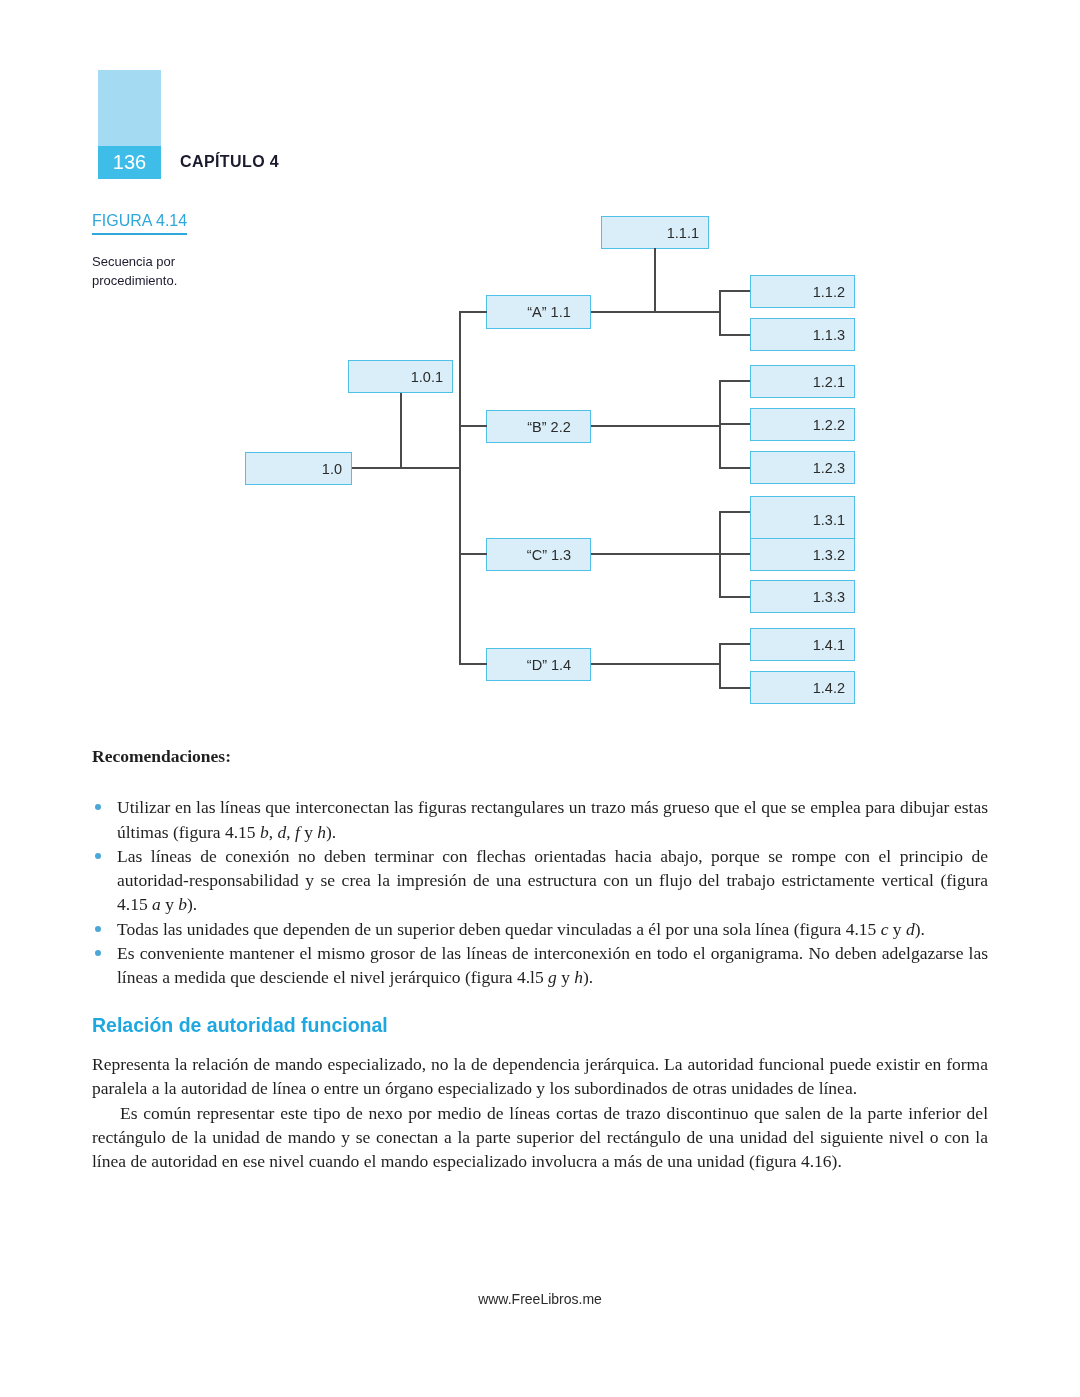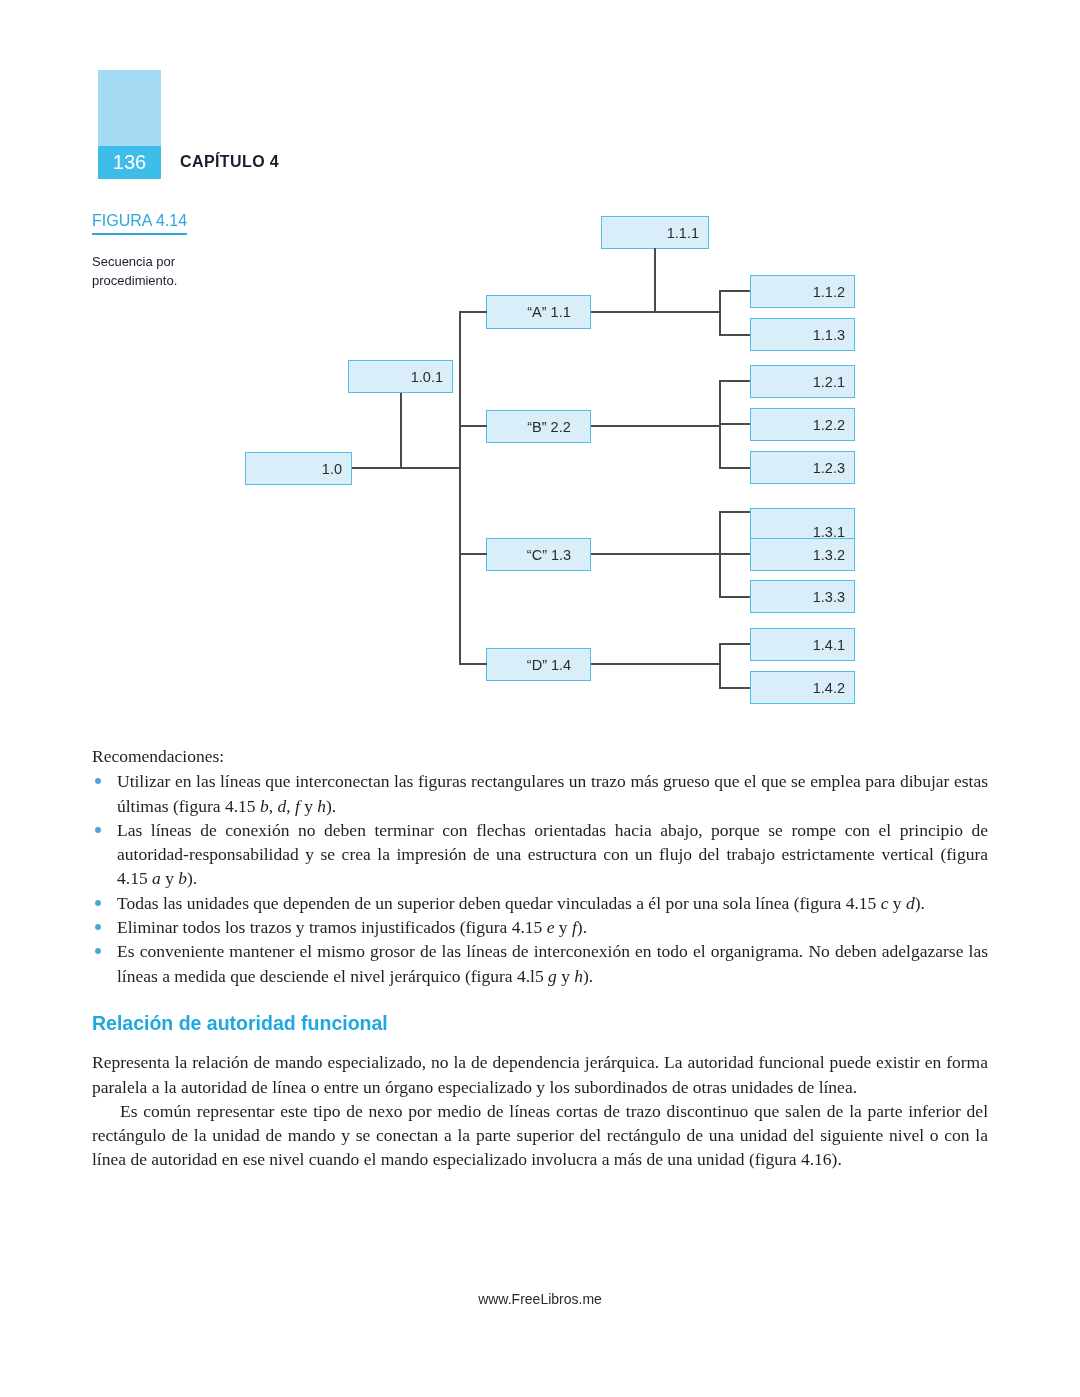--- a/index.html
+++ b/index.html
@@ -23,21 +23,21 @@
   
   .org-chart{position:absolute;left:0;top:0;width:1080px;height:740px;}
   .org-box{position:absolute;background:var(--box-fill,#d9eef8);border:1.5px solid var(--box-border,#4fc0e8);
     box-sizing:border-box;display:flex;align-items:center;
     font-family:"Liberation Sans",sans-serif;font-size:14.5px;color:#2b2b2b;}
   .org-box.right{justify-content:flex-end;padding-right:9px;}
   .org-box.center{justify-content:center;padding-left:21px;}
   .org-line{position:absolute;background:var(--line,#4a4a4a);}
   
   .content{position:absolute;left:92px;top:744px;width:896px;font-size:17.5px;line-height:24.3px;}
-  .recs-title{margin:0 0 1px 0;}
+  .recs-title{margin:0 0 27px 0;font-weight:bold;}
   ul.bullets{margin:0;padding:0;list-style:none;}
   ul.bullets li{position:relative;padding-left:25px;margin:0;text-align:justify;}
   ul.bullets .dot{position:absolute;left:3px;top:9px;width:6px;height:6px;border-radius:50%;
     background:var(--bullet,#4aa8d8);}
   .section-heading{margin:23px 0 15px 0;font-family:"Liberation Sans",sans-serif;font-weight:bold;
     font-size:19.5px;color:var(--heading,#1fa8e0);}
   .paragraphs p{margin:0;text-align:justify;}
   .paragraphs p.indent{text-indent:28px;}
   
   .footer{position:absolute;left:0;top:1291px;width:1080px;text-align:center;
@@ -66,21 +66,21 @@
       <div class="org-box center" style="left: 486px; top: 295px; width: 105px; height: 34px;">“A” 1.1</div>
       <div class="org-box center" style="left: 486px; top: 410px; width: 105px; height: 33px;">“B” 2.2</div>
       <div class="org-box center" style="left: 486px; top: 538px; width: 105px; height: 33px;">“C” 1.3</div>
       <div class="org-box center" style="left: 486px; top: 648px; width: 105px; height: 33px;">“D” 1.4</div>
       <div class="org-box right" style="left: 601px; top: 216px; width: 108px; height: 33px;">1.1.1</div>
       <div class="org-box right" style="left: 750px; top: 275px; width: 105px; height: 33px;">1.1.2</div>
       <div class="org-box right" style="left: 750px; top: 318px; width: 105px; height: 33px;">1.1.3</div>
       <div class="org-box right" style="left: 750px; top: 365px; width: 105px; height: 33px;">1.2.1</div>
       <div class="org-box right" style="left: 750px; top: 408px; width: 105px; height: 33px;">1.2.2</div>
       <div class="org-box right" style="left: 750px; top: 451px; width: 105px; height: 33px;">1.2.3</div>
-      <div class="org-box right" style="left: 750px; top: 496px; width: 105px; height: 48px; margin-top: 12px;">1.3.1</div>
+      <div class="org-box right" style="left: 750px; top: 496px; width: 105px; height: 48px;">1.3.1</div>
       <div class="org-box right" style="left: 750px; top: 538px; width: 105px; height: 33px;">1.3.2</div>
       <div class="org-box right" style="left: 750px; top: 580px; width: 105px; height: 33px;">1.3.3</div>
       <div class="org-box right" style="left: 750px; top: 628px; width: 105px; height: 33px;">1.4.1</div>
       <div class="org-box right" style="left: 750px; top: 671px; width: 105px; height: 33px;">1.4.2</div>
       <div class="org-line" style="left: 352px; top: 467px; width: 108px; height: 2px;"></div>
       <div class="org-line" style="left: 400px; top: 393px; width: 2px; height: 76px;"></div>
       <div class="org-line" style="left: 459px; top: 311px; width: 2px; height: 354px;"></div>
       <div class="org-line" style="left: 459px; top: 311px; width: 28px; height: 2px;"></div>
       <div class="org-line" style="left: 459px; top: 425px; width: 28px; height: 2px;"></div>
       <div class="org-line" style="left: 459px; top: 553px; width: 28px; height: 2px;"></div>
@@ -105,21 +105,20 @@
       <div class="org-line" style="left: 719px; top: 643px; width: 31px; height: 2px;"></div>
       <div class="org-line" style="left: 719px; top: 687px; width: 31px; height: 2px;"></div>
     </div>
 
   <div class="content">
     <p class="recs-title">Recomendaciones:</p>
     <ul class="bullets">
         <li><span class="dot"></span><span>Utilizar en las líneas que interconectan las figuras rectangulares un trazo más grueso que el que se emplea para dibujar estas últimas (figura 4.15 </span><i>b</i><span>, </span><i>d</i><span>, </span><i>f</i><span> y </span><i>h</i><span>).</span></li>
         <li><span class="dot"></span><span>Las líneas de conexión no deben terminar con flechas orientadas hacia abajo, porque se rompe con el principio de autoridad-responsabilidad y se crea la impresión de una estructura con un flujo del trabajo estrictamente vertical (figura 4.15 </span><i>a</i><span> y </span><i>b</i><span>).</span></li>
         <li><span class="dot"></span><span>Todas las unidades que dependen de un superior deben quedar vinculadas a él por una sola línea (figura 4.15 </span><i>c</i><span> y </span><i>d</i><span>).</span></li>
-        <li><span class="dot"></span><span>Eliminar todos los trazos y tramos injustificados (figura 4.15 </span><i>e</i><span> y </span><i>f</i><span>).</span></li>
         <li><span class="dot"></span><span>Es conveniente mantener el mismo grosor de las líneas de interconexión en todo el organigrama. No deben adelgazarse las líneas a medida que desciende el nivel jerárquico (figura 4.l5 </span><i>g</i><span> y </span><i>h</i><span>).</span></li>
       </ul>
     <h2 class="section-heading">Relación de autoridad funcional</h2>
     <div class="paragraphs">
         <p>Representa la relación de mando especializado, no la de dependencia jerárquica. La autoridad funcional puede existir en forma paralela a la autoridad de línea o entre un órgano especializado y los subordinados de otras unidades de línea.</p>
         <p class="indent">Es común representar este tipo de nexo por medio de líneas cortas de trazo discontinuo que salen de la parte inferior del rectángulo de la unidad de mando y se conectan a la parte superior del rectángulo de una unidad del siguiente nivel o con la línea de autoridad en ese nivel cuando el mando especializado involucra a más de una unidad (figura 4.16).</p>
       </div>
   </div>
 
   <div class="footer">www.FreeLibros.me</div>

